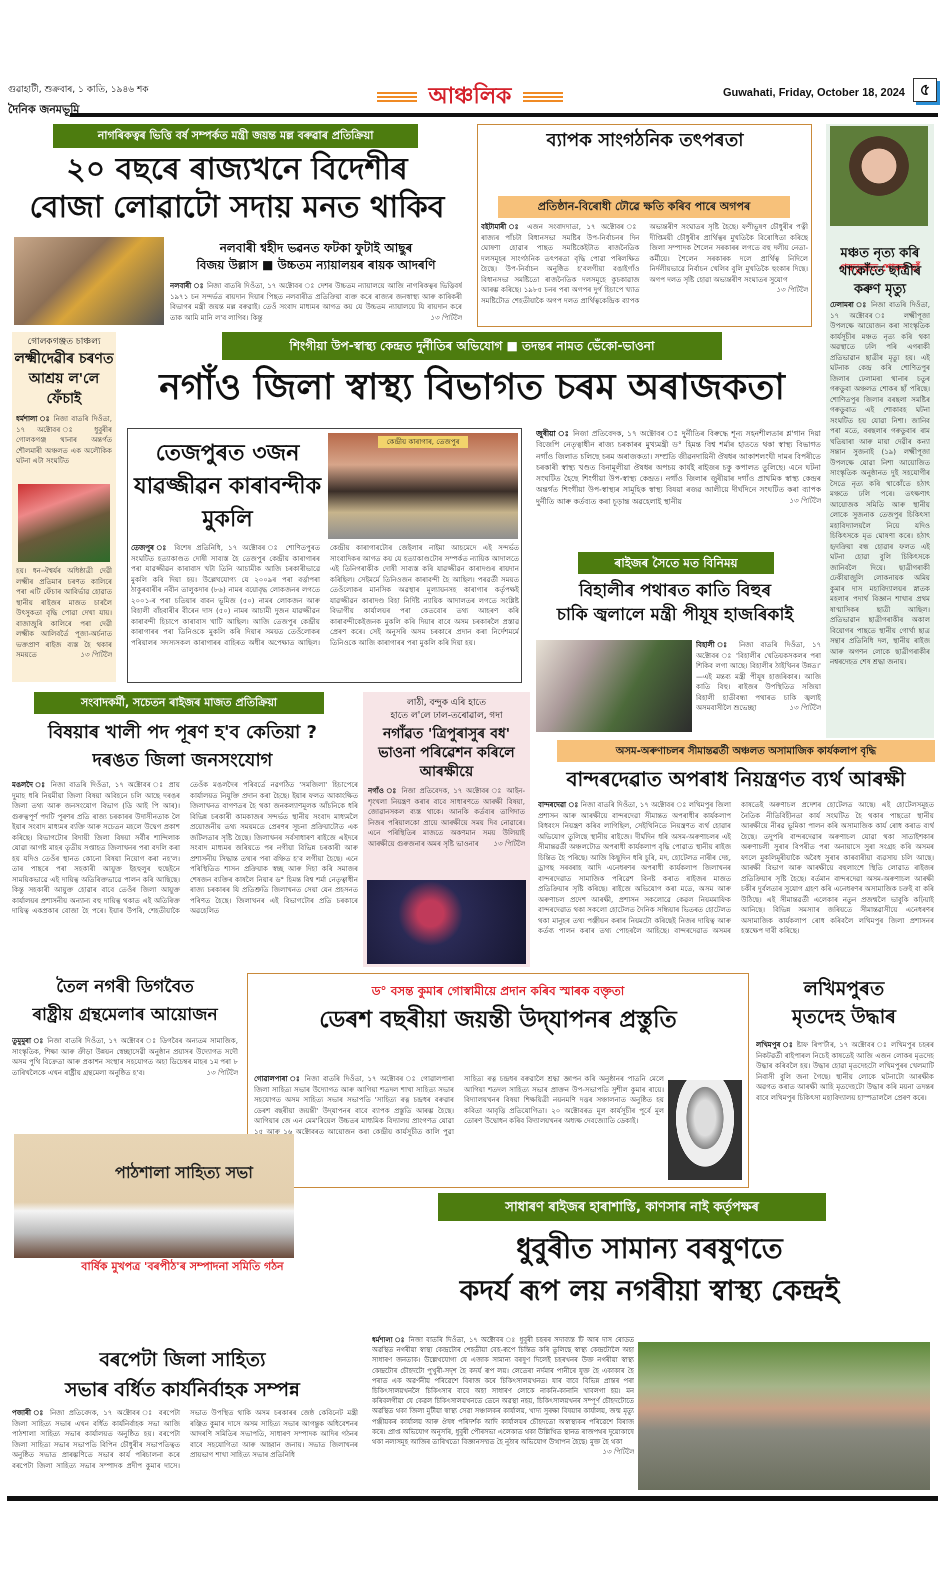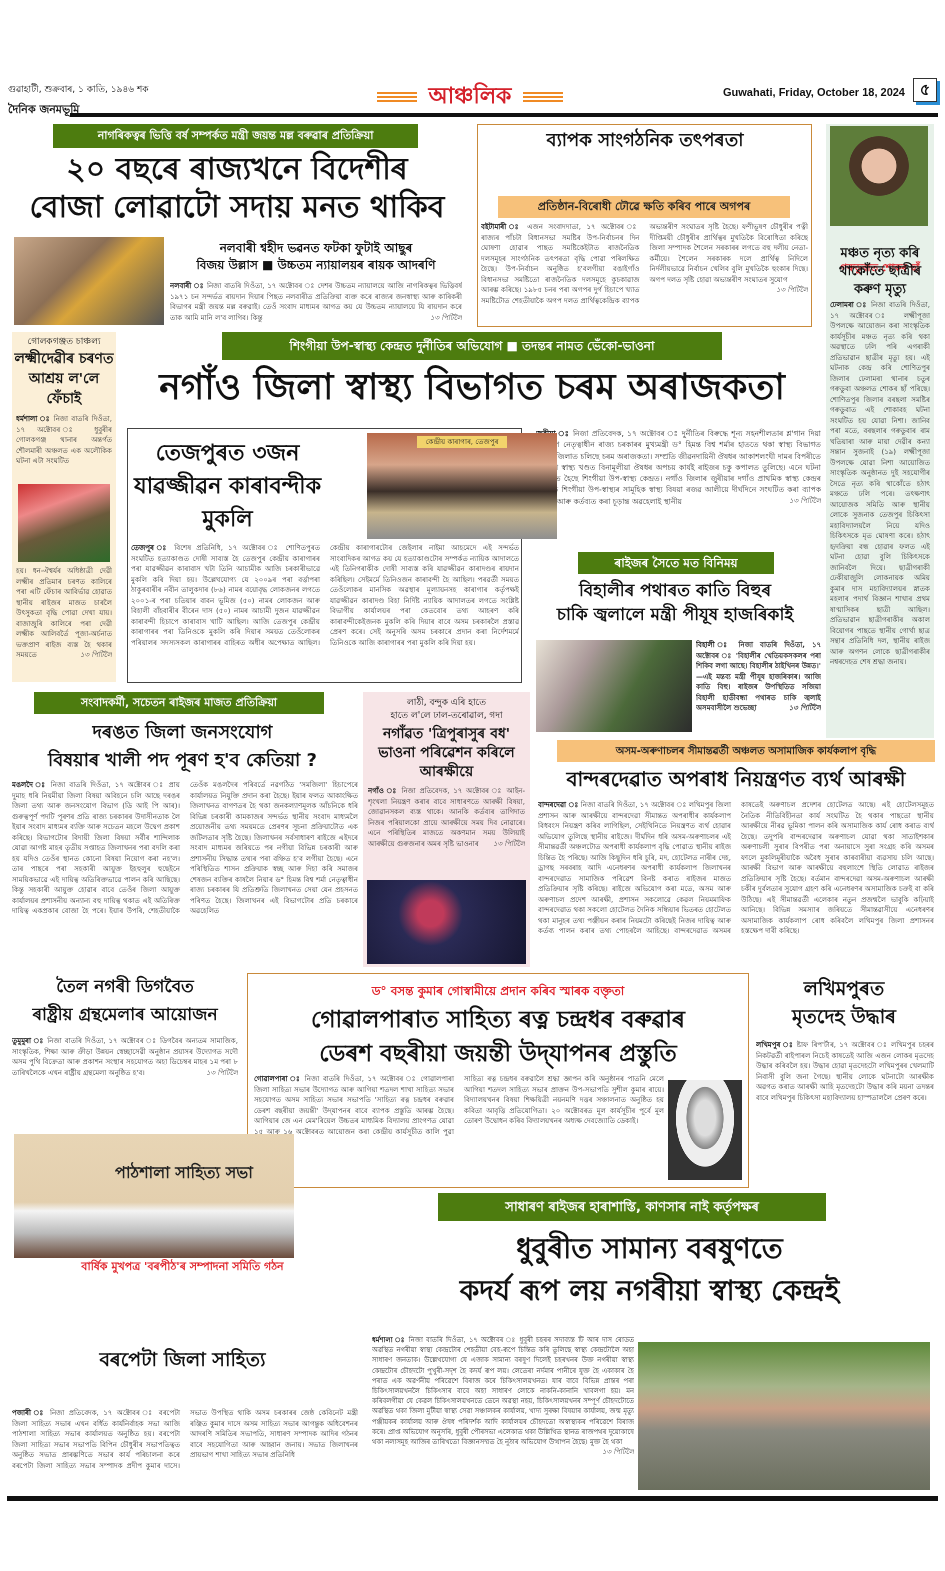--- a/index.html
+++ b/index.html
@@ -94,42 +94,42 @@
 
 <div class="abs redbar" style="left:222px;top:332px;width:500px;height:28px;font-size:12px;line-height:28px;">শিংগীয়া উপ-স্বাস্থ্য কেন্দ্ৰত দুৰ্নীতিৰ অভিযোগ ■ তদন্তৰ নামত ভেঁকো-ভাওনা</div>
 <div class="abs hl" style="left:122px;top:363px;width:700px;font-size:36px;line-height:48px;">নগাঁও জিলা স্বাস্থ্য বিভাগত চৰম অৰাজকতা</div>
 <div class="abs body" style="left:536px;top:428px;width:285px;height:112px;font-size:7.5px;">
   <b>জুৰীয়া ঃ</b> <span>নিজা প্ৰতিবেদক, ১৭ অক্টোবৰ ঃ দুৰ্নীতিৰ বিৰুদ্ধে শূন্য সহনশীলতাৰ শ্ল'গান দিয়া বিজেপি নেতৃত্বাধীন ৰাজ্য চৰকাৰৰ মুখ্যমন্ত্ৰী ড° হিমন্ত বিশ্ব শৰ্মাৰ হাততে থকা স্বাস্থ্য বিভাগত নগাঁও জিলাত চলিছে চৰম অৰাজকতা। সম্প্ৰতি জীৱনদায়িনী ঔষধৰ আকাশলংঘী দামৰ বিপৰীতে চৰকাৰী স্বাস্থ্য খণ্ডত বিনামূলীয়া ঔষধৰ অপচয় কাৰ্যই ৰাইজৰ চকু কপালত তুলিছে। এনে ঘটনা সংঘটিত হৈছে শিংগীয়া উপ-স্বাস্থ্য কেন্দ্ৰত। নগাঁও জিলাৰ জুৰীয়াৰ দগাঁও প্ৰাথমিক স্বাস্থ্য কেন্দ্ৰৰ অন্তৰ্গত শিংগীয়া উপ-স্বাস্থ্যৰ সামূহিক স্বাস্থ্য বিষয়া ৰজৱ আলীয়ে দীৰ্ঘদিনে সংঘটিত কৰা ব্যাপক দুৰ্নীতি আৰু কৰ্তব্যত কৰা চূড়ান্ত অৱহেলাই স্থানীয়</span>
   <span class="cont">১৩ পিটিলৈ</span>
 </div>
 
 <div class="abs" style="left:127px;top:428px;width:395px;height:255px;border:1px solid #444;"></div>
 <div class="abs hl" style="left:130px;top:436px;width:195px;font-size:22px;line-height:33px;">তেজপুৰত ৩জন যাৱজ্জীৱন কাৰাবন্দীক মুকলি</div>
-<div class="photo" style="left:328px;top:433px;width:190px;height:106px;background:linear-gradient(180deg,#b86a4a 0%,#d7a58a 30%,#3a2e28 55%,#c7b48c 75%,#8f8f8f 100%);margin-left:39px;">
+<div class="photo" style="left:328px;top:433px;width:190px;height:106px;background:linear-gradient(180deg,#b86a4a 0%,#d7a58a 30%,#3a2e28 55%,#c7b48c 75%,#8f8f8f 100%);">
   <div style="position:absolute;left:50px;top:3px;width:90px;height:12px;background:#f2d36b;font-size:7px;text-align:center;line-height:12px;color:#222;">কেন্দ্ৰীয় কাৰাগাৰ, তেজপুৰ</div>
 </div>
 <div class="abs body cols2" style="left:131px;top:543px;width:388px;height:137px;">
   <b>তেজপুৰ ঃ</b> <span>বিশেষ প্ৰতিনিধি, ১৭ অক্টোবৰ ঃ শোণিতপুৰত সংঘটিত হত্যাকাণ্ডত দোষী সাব্যস্ত হৈ তেজপুৰ কেন্দ্ৰীয় কাৰাগাৰৰ পৰা যাৱজ্জীৱন কাৰাবাস খটা তিনি আচামীক আজি চৰকাৰীভাৱে মুকলি কৰি দিয়া হয়। উল্লেখযোগ্য যে ২০০৯ৰ পৰা বৰ্ত্তাপৰা ঠাকুৰবাৰীৰ নবীন তালুকদাৰ (৮৬) নামৰ বয়োবৃদ্ধ লোকজনৰ লগতে ২০০১-ৰ পৰা চতিয়াৰ বাবন ভূমিজ (৫০) নামৰ লোকজন আৰু বিহালী বাঁহবাৰীৰ বীৰেন দাস (৫০) নামৰ আচামী দুজন যাৱজ্জীৱন কাৰাবন্দী হিচাপে কাৰাবাস খাটি আছিল। আজি তেজপুৰ কেন্দ্ৰীয় কাৰাগাৰৰ পৰা তিনিওকে মুকলি কৰি দিয়াৰ সময়ত তেওঁলোকৰ পৰিয়ালৰ সদস্যসকল কাৰাগাৰৰ বাহিৰত অধীৰ অপেক্ষাত আছিল। কেন্দ্ৰীয় কাৰাগাৰটোৰ জেইলাৰ নাইমা আহমেদে এই সন্দৰ্ভত সাংবাদিকৰ আগত কয় যে হত্যাকাণ্ডটোৰ সম্পৰ্কত ন্যায়িক আদালতে এই তিনিগৰাকীক দোষী সাব্যস্ত কৰি যাৱজ্জীৱন কাৰাদণ্ডৰ ৰায়দান কৰিছিল। সেইমৰ্মে তিনিওজন কাৰাবন্দী হৈ আছিল। পৰৱৰ্তী সময়ত তেওঁলোকৰ মানসিক অৱস্থাৰ মূল্যায়নসহ কাৰাগাৰ কৰ্তৃপক্ষই যাৱজ্জীৱন কাৰাদণ্ড বিহা নিৰ্দিষ্ট ন্যায়িক আদালতৰ লগতে সংশ্লিষ্ট বিভাগীয় কাৰ্যালয়ৰ পৰা কেতবোৰ তথ্য আহৰণ কৰি কাৰাবন্দীকেইজনক মুকলি কৰি দিয়াৰ বাবে অসম চৰকাৰলৈ প্ৰস্তাৱ প্ৰেৰণ কৰে। সেই অনুসৰি অসম চৰকাৰে প্ৰদান কৰা নিৰ্দেশমৰ্মে তিনিওকে আজি কাৰাগাৰৰ পৰা মুকলি কৰি দিয়া হয়।</span>
 </div>
 
 <div class="abs redbar" style="left:578px;top:552px;width:196px;height:22px;font-size:12px;line-height:22px;">ৰাইজৰ সৈতে মত বিনিময়</div>
 <div class="abs hl" style="left:530px;top:578px;width:290px;font-size:17px;line-height:24px;">
   <div>বিহালীৰ পথাৰত কাতি বিহুৰ</div>
   <div>চাকি জ্বলালে মন্ত্ৰী পীযূষ হাজৰিকাই</div>
 </div>
 <div class="photo" style="left:536px;top:640px;width:156px;height:92px;background:linear-gradient(120deg,#e8e2d6 0%,#a99 30%,#4c6a3a 60%,#2d2d2d 100%);"></div>
-<div class="abs body" style="left:696px;top:640px;width:125px;height:92px;font-weight:bold;">
+<div class="abs body" style="left:696px;top:640px;width:125px;height:92px;">
   <b>বিহালী ঃ</b> <span>নিজা বাতৰি দিওঁতা, ১৭ অক্টোবৰ ঃ 'বিহালীৰ খেতিয়কসকলৰ পৰা শিকিব লগা আছে। বিহালীৰ ঠাইখিনৰ উন্নত।' —এই মন্তব্য মন্ত্ৰী পীযূষ হাজৰিকাৰ। আজি কাতি বিহু। ৰাইজৰ উপস্থিতিত সজিয়া বিহালী হাতীবন্ধা পথাৰত চাকি জ্বলাই অসমবাসীলৈ শুভেচ্ছা</span>
   <span class="cont">১৩ পিটিলৈ</span>
 </div>
 
 <div class="abs redbar" style="left:34px;top:692px;width:290px;height:22px;font-size:11px;line-height:22px;">সংবাদকৰ্মী, সচেতন ৰাইজৰ মাজত প্ৰতিক্ৰিয়া</div>
 <div class="abs hl" style="left:10px;top:718px;width:345px;font-size:18px;line-height:28px;">
+  <div>বিষয়াৰ খালী পদ পূৰণ হ'ব কেতিয়া ?</div>
   <div>দৰঙত জিলা জনসংযোগ</div>
-  <div>বিষয়াৰ খালী পদ পূৰণ হ'ব কেতিয়া ?</div>
 </div>
 <div class="abs body cols2" style="left:12px;top:780px;width:346px;height:183px;">
   <b>মঙলদৈ ঃ</b> <span>নিজা বাতৰি দিওঁতা, ১৭ অক্টোবৰ ঃ প্ৰায় দুমাহ ধৰি নিয়মীয়া জিলা বিষয়া অবিহনে চলি আছে দৰঙৰ জিলা তথ্য আৰু জনসংযোগ বিভাগ (ডি আই পি আৰ)। গুৰুত্বপূৰ্ণ পদটি পূৰণৰ প্ৰতি ৰাজ্য চৰকাৰৰ উদাসীনতাক লৈ ইয়াৰ সংবাদ মাধ্যমৰ ব্যক্তি আৰু সচেতন মহলে উদ্বেগ প্ৰকাশ কৰিছে। বিভাগটোৰ বিদায়ী জিলা বিষয়া সৰ্বীৰ শান্দিলাক যোৱা আগষ্ট মাহৰ তৃতীয় সপ্তাহত জিলাখনৰ পৰা বদলি কৰা হয় যদিও তেওঁৰ স্থানত কোনো বিষয়া নিয়োগ কৰা নহ'ল। তাৰ পাছৰে পৰা সহকাৰী আয়ুক্ত ইহহুলুৰ হুছেইনে সাময়িকভাৱে এই দায়িত্ব অতিৰিক্তভাৱে পালন কৰি আছিছে। কিন্তু সহকাৰী আয়ুক্ত হোৱাৰ বাবে তেওঁৰ জিলা আয়ুক্ত কাৰ্যালয়ৰ প্ৰশাসনীয় অন্যান্য বহু দায়িত্ব থকাত এই অতিৰিক্ত দায়িত্ব একপ্ৰকাৰ বোজা হৈ পৰে। ইয়াৰ উপৰি, শেহতীয়াকৈ তেওঁক মঙলদৈৰ পৰিবৰ্তে নৱগঠিত 'সমজিলা' হিচাপেৰে কাৰ্যালয়ত নিযুক্তি প্ৰদান কৰা হৈছে। ইয়াৰ ফলত আকাংক্ষিত জিলাখনত বাগণতৰ হৈ থকা জনকল্যাণমূলক আঁচনিকে ধৰি বিভিন্ন চৰকাৰী কামকাজৰ সন্দৰ্ভত স্থানীয় সংবাদ মাধ্যমলৈ প্ৰয়োজনীয় তথ্য সময়মতে প্ৰেৰণৰ সূচনা প্ৰক্ৰিয়াটোত এক জটিলতাৰ সৃষ্টি হৈছে। জিলাখনৰ সৰ্বসাধাৰণ ৰাইজে এইদৰে সংবাদ মাধ্যমৰ জৰিয়তে পৰ নগীয়া বিভিন্ন চৰকাৰী আৰু প্ৰশাসনীয় সিদ্ধান্ত তথ্যৰ পৰা বঞ্চিত হ'ব লগীয়া হৈছে। এনে পৰিস্থিতিত শাসন প্ৰক্ৰিয়াক স্বচ্ছ আৰু দিহা কৰি সমাজৰ শেষজন ব্যক্তিৰ কাষলৈ নিয়াৰ ড° হিমন্ত বিশ্ব শৰ্মা নেতৃত্বাধীন ৰাজ্য চৰকাৰৰ যি প্ৰতিশ্ৰুতি জিলাখনত সেয়া যেন প্ৰহসনত পৰিণত হৈছে। জিলাখনৰ এই বিভাগটোৰ প্ৰতি চৰকাৰে অৱহেলিত</span>
 </div>
 
 <div class="side-pink" style="left:363px;top:692px;width:167px;height:275px;"></div>
 <div class="abs" style="left:363px;top:696px;width:167px;text-align:center;font-size:9px;line-height:13px;">
   <div>লাঠী, বন্দুক এৰি হাতে</div>
   <div>হাতে ল'লে ঢাল-তৰোৱাল, গদা</div>
 </div>
@@ -151,21 +151,20 @@
   <div>ৰাষ্ট্ৰীয় গ্ৰন্থমেলাৰ আয়োজন</div>
 </div>
 <div class="abs body" style="left:12px;top:1036px;width:226px;height:150px;">
   <b>তুমুমুৰা ঃ</b> <span>নিজা বাতৰি দিওঁতা, ১৭ অক্টোবৰ ঃ ডিগবৈৰ অন্যতম সামাজিক, সাংস্কৃতিক, শিক্ষা আৰু ক্ৰীড়া উন্নয়ন স্বেচ্ছাসেৱী অনুষ্ঠান প্ৰয়াসৰ উদ্যোগত সদৌ অসম পুথি বিক্ৰেতা আৰু প্ৰকাশন সংস্থাৰ সহযোগত অহা ডিচেম্বৰ মাহৰ ১ম পৰা ৮ তাৰিখলৈকে এখন ৰাষ্ট্ৰীয় গ্ৰন্থমেলা অনুষ্ঠিত হ'ব।</span>
   <span class="cont">১৩ পিটিলৈ</span>
 </div>
 
 <div class="boxed" style="left:247px;top:973px;width:502px;height:215px;"></div>
 <div class="abs redtext" style="left:250px;top:982px;width:496px;font-size:12px;">ড° বসন্ত কুমাৰ গোস্বামীয়ে প্ৰদান কৰিব স্মাৰক বক্তৃতা</div>
 <div class="abs hl" style="left:250px;top:1002px;width:496px;font-size:23px;line-height:34px;">
-  <div>গোৱালপাৰাত সাহিত্য ৰত্ন চন্দ্ৰধৰ বৰুৱাৰ</div>
   <div>ডেৰশ বছৰীয়া জয়ন্তী উদ্‌যাপনৰ প্ৰস্তুতি</div>
 </div>
 <div class="abs body cols2" style="left:254px;top:1074px;width:410px;height:110px;">
   <b>গোৱালপাৰা ঃ</b> <span>নিজা বাতৰি দিওঁতা, ১৭ অক্টোবৰ ঃ গোৱালপাৰা জিলা সাহিত্য সভাৰ উদ্যোগত আৰু আগিয়া শতদল শাখা সাহিত্য সভাৰ সহযোগত অসম সাহিত্য সভাৰ সভাপতি 'সাহিত্য ৰত্ন চন্দ্ৰধৰ বৰুৱাৰ ডেৰশ বছৰীয়া জয়ন্তী' উদ্‌যাপনৰ বাবে ব্যাপক প্ৰস্তুতি আৰম্ভ হৈছে। আগিয়াৰ জে এন মেম'ৰিয়েল উচ্চতৰ মাধ্যমিক বিদ্যালয় প্ৰাংগণত যোৱা ১৫ আৰু ১৬ অক্টোবৰত আয়োজন কৰা কেন্দ্ৰীয় কাৰ্যসূচীত কালি পুৱা সাহিত্য ৰত্ন চন্দ্ৰধৰ বৰুৱালৈ শ্ৰদ্ধা জ্ঞাপন কৰি অনুষ্ঠানৰ পাতনি মেলে আগিয়া শতদল সাহিত্য সভাৰ প্ৰাক্তন উপ-সভাপতি সুশীল কুমাৰ ৰায়ে। বিদ্যালয়খনৰ বিষয়া শিক্ষয়িত্ৰী নয়নমণি দত্তৰ সঞ্চালনাত অনুষ্ঠিত হয় কবিতা আবৃত্তি প্ৰতিযোগিতা। ২০ অক্টোবৰত মূল কাৰ্যসূচীৰ পূৰ্বে মূল তোৰণ উদ্বোধন কৰিব বিদ্যালয়খনৰ অধ্যক্ষ দেবজ্যোতি ডেকাই।</span>
 </div>
 <div class="photo" style="left:668px;top:1080px;width:74px;height:100px;background:radial-gradient(ellipse at 50% 38%,#ddd 0 20%,#888 35%,#eee 36% 55%,#333 56%);"></div>
 
 <div class="abs hl" style="left:754px;top:974px;width:180px;font-size:19px;line-height:28px;">
   <div>লখিমপুৰত</div>
   <div>মৃতদেহ উদ্ধাৰ</div>
@@ -173,20 +172,21 @@
 <div class="abs body" style="left:756px;top:1040px;width:178px;height:150px;">
   <b>লখিমপুৰ ঃ</b> <span>ষ্টাফ ৰিপ'ৰ্টাৰ, ১৭ অক্টোবৰ ঃ লখিমপুৰ চহৰৰ নিকটৱৰ্তী ৰাইপাৰল নিচেই কাষতেই আজি এজন লোকৰ মৃতদেহ উদ্ধাৰ কৰিবলৈ হয়। উদ্ধাৰ হোৱা মৃতদেহটো লখিমপুৰৰ খেলমাটি নিবাসী বুলি জনা গৈছে। স্থানীয় লোকে ঘটনাটো আৰক্ষীক অৱগত কৰাত আৰক্ষী আহি মৃতদেহটো উদ্ধাৰ কৰি ময়না তদন্তৰ বাবে লখিমপুৰ চিকিৎসা মহাবিদ্যালয় হাস্পতাললৈ প্ৰেৰণ কৰে।</span>
 </div>
 
 <div class="photo" style="left:14px;top:1134px;width:280px;height:124px;background:linear-gradient(180deg,#e8d5b5 0%,#e3cfae 55%,#f4f4f4 62%,#bbb 80%,#6a4a3a 100%);padding-left:17px;">
   <div style="position:absolute;left:70px;top:26px;width:200px;text-align:center;font-size:16px;font-weight:bold;color:#222;">পাঠশালা সাহিত্য সভা</div>
 </div>
 <div class="abs redtext" style="left:10px;top:1258px;width:345px;font-size:11px;">বাৰ্ষিক মুখপত্ৰ 'বৰপীঠ'ৰ সম্পাদনা সমিতি গঠন</div>
 <div class="abs hl" style="left:10px;top:1344px;width:345px;font-size:19px;line-height:30px;">
   <div>বৰপেটা জিলা সাহিত্য</div>
+  <div>সভাৰ বৰ্ধিত কাৰ্যনিৰ্বাহক সম্পন্ন</div>
 </div>
 <div class="abs body cols2" style="left:12px;top:1408px;width:346px;height:84px;">
   <b>পজাৰী ঃ</b> <span>নিজা প্ৰতিবেদক, ১৭ অক্টোবৰ ঃ বৰপেটা জিলা সাহিত্য সভাৰ এখন বৰ্ধিত কাৰ্যনিৰ্বাহক সভা আজি পাঠশালা সাহিত্য সভাৰ কাৰ্যালয়ত অনুষ্ঠিত হয়। বৰপেটা জিলা সাহিত্য সভাৰ সভাপতি বিপিন চৌধুৰীৰ সভাপতিত্বত অনুষ্ঠিত সভাত প্ৰাৰম্ভণিতে সভাৰ কাৰ্য পৰিচালনা কৰে বৰপেটা জিলা সাহিত্য সভাৰ সম্পাদক প্ৰদীপ কুমাৰ দাসে। সভাত উপস্থিত থাকি অসম চৰকাৰৰ জেষ্ঠ কেবিনেট মন্ত্ৰী ৰঞ্জিত কুমাৰ দাসে অসম সাহিত্য সভাৰ আগন্তুক অধিবেশনৰ আদৰণি সমিতিৰ সভাপতি, সাধাৰণ সম্পাদক আদিৰ গঠনৰ বাবে সহযোগিতা আৰু আহ্বান জনায়। সভাত জিলাখনৰ প্ৰায়ভাগ শাখা সাহিত্য সভাৰ প্ৰতিনিধি</span>
 </div>
 
 <div class="abs redbar" style="left:438px;top:1193px;width:388px;height:28px;font-size:13px;line-height:28px;">সাধাৰণ ৰাইজৰ হাৰাশাস্তি, কাণসাৰ নাই কৰ্তৃপক্ষৰ</div>
 <div class="abs hl" style="left:362px;top:1228px;width:575px;font-size:28px;line-height:42px;">
   <div>ধুবুৰীত সামান্য বৰষুণতে</div>
   <div>কদৰ্য ৰূপ লয় নগৰীয়া স্বাস্থ্য কেন্দ্ৰই</div>
 </div>

